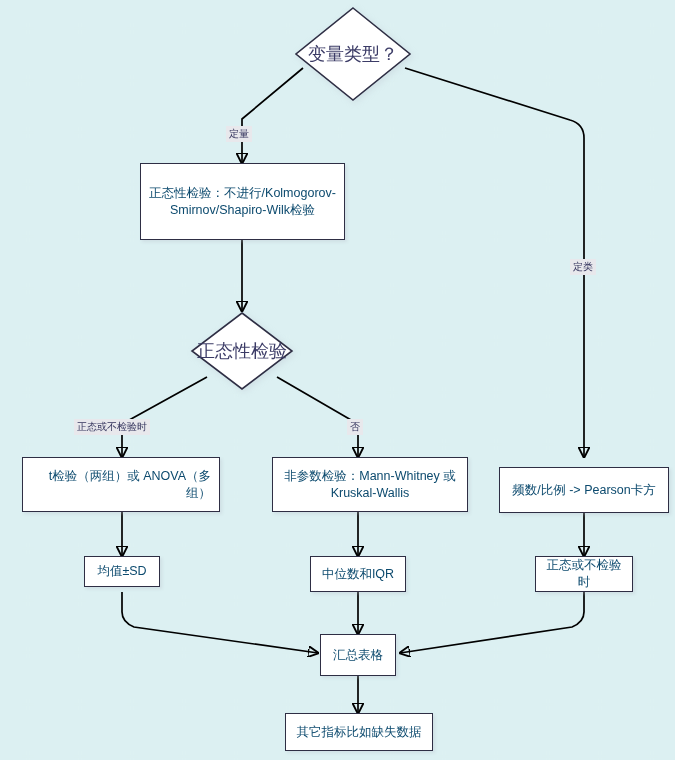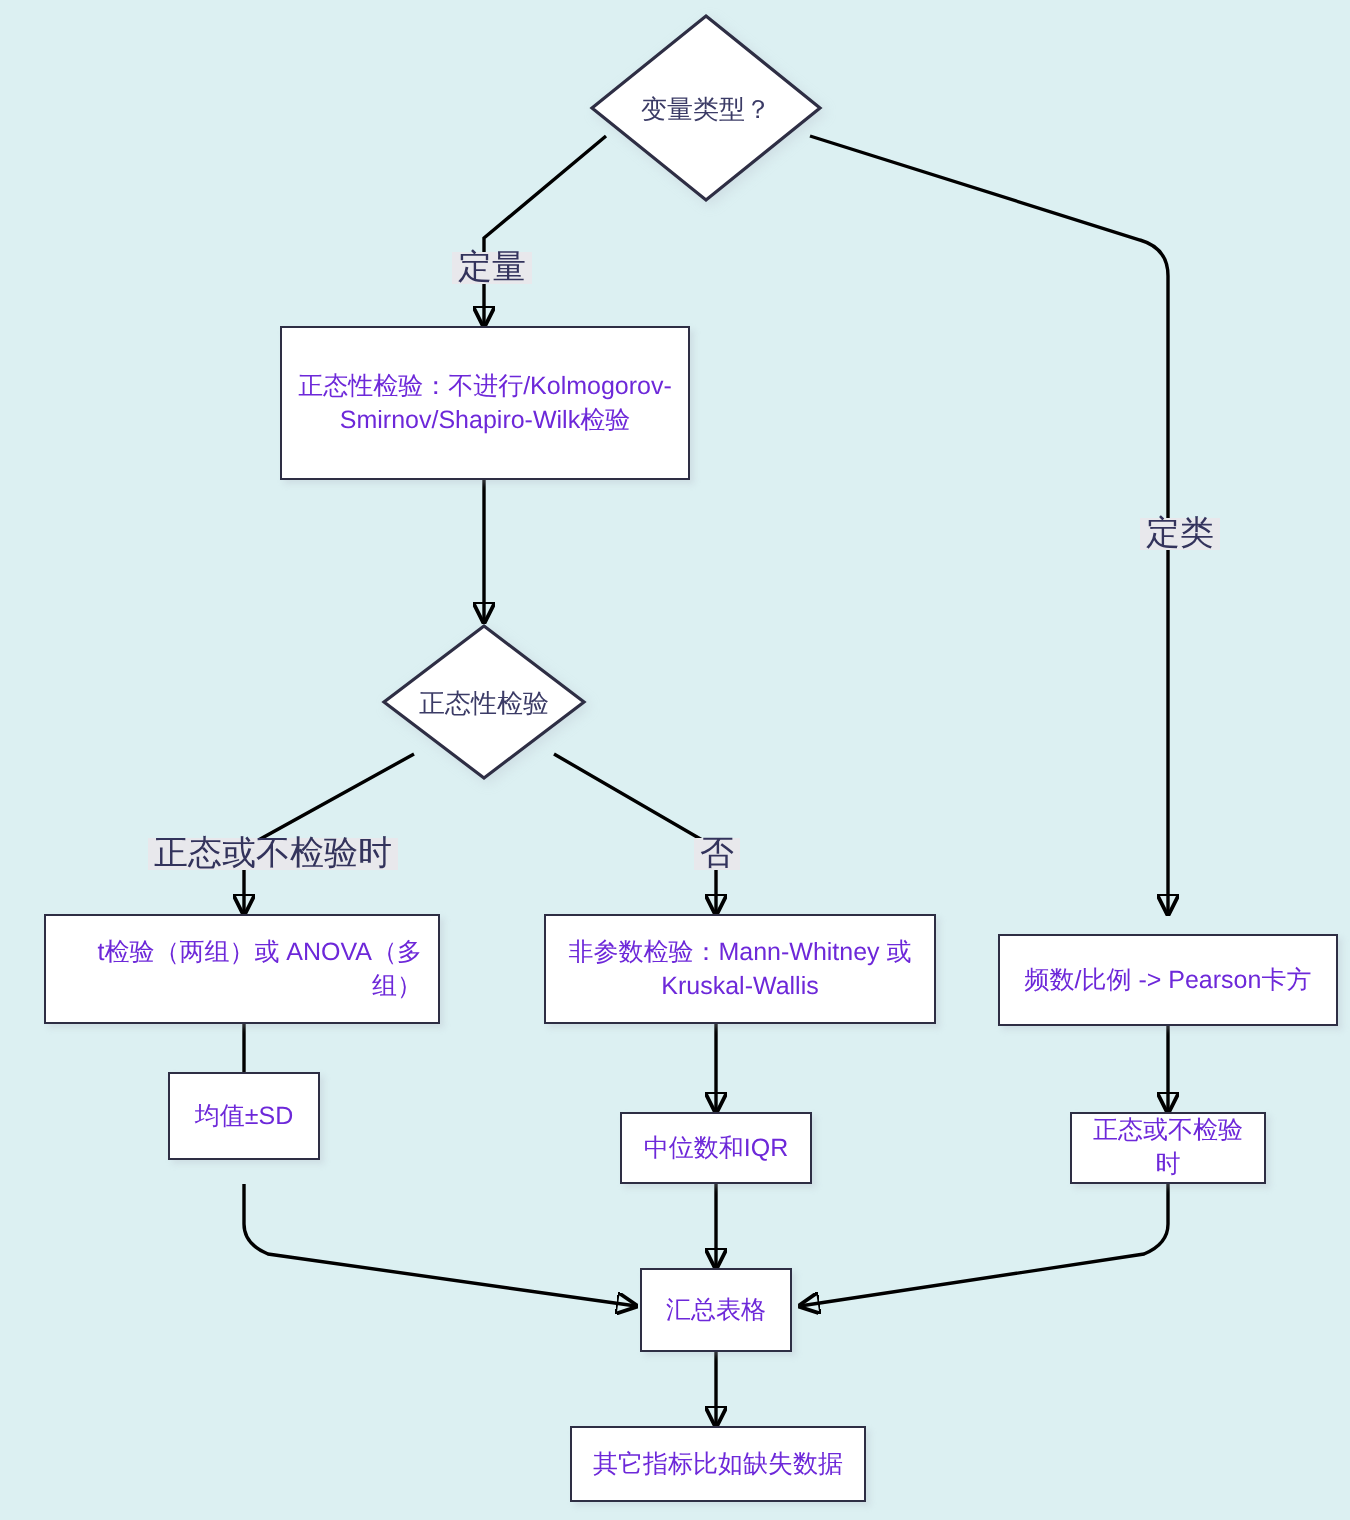--- a/index.html
+++ b/index.html
@@ -37,21 +37,21 @@
     position: absolute;
     inset: 0;
     pointer-events: none;
   }
 
   .node {
     position: absolute;
     box-sizing: border-box;
     background: #ffffff;
     border: 1.6px solid #2e2e44;
-    color: #6d28d9;
+    color: #0c4a6e;
     font-size: 12.5px;
     line-height: 17px;
     display: flex;
     align-items: center;
     justify-content: center;
     text-align: center;
     padding: 4px 8px;
     box-shadow: 2px 2px 3px rgba(180,185,200,0.30);
   }
 
@@ -65,30 +65,30 @@
     overflow: visible;
   }
   .diamond-label {
     position: absolute;
     inset: 0;
     display: flex;
     align-items: center;
     justify-content: center;
     text-align: center;
     color: #3b3b66;
-    font-size: 13px;
+    font-size: 18px;
     line-height: 17px;
     pointer-events: none;
   }
 
   .edge-label {
     position: absolute;
     background: #e8e8ec;
     color: #33335c;
-    font-size: 17px;
+    font-size: 10px;
     line-height: 14px;
     padding: 1px 3px;
     white-space: nowrap;
   }
 
   #edges {
     position: absolute;
     left: 0;
     top: 0;
     width: 675px;
@@ -171,21 +171,21 @@
   </div>
 
   <div class="node" style="left:260px; top:457px; width:196px; height:55px;margin-left:12px;">
     <span>非参数检验：Mann-Whitney 或 Kruskal-Wallis</span>
   </div>
 
   <div class="node" style="left:499px; top:467px; width:170px; height:46px;">
     <span>频数/比例 -&gt; Pearson卡方</span>
   </div>
 
-  <div class="node" style="left:84px; top:536px; width:76px; height:44px;">
+  <div class="node" style="left:84px; top:556px; width:76px; height:31px;">
     <span>均值±SD</span>
   </div>
 
   <div class="node" style="left:310px; top:556px; width:96px; height:36px;">
     <span>中位数和IQR</span>
   </div>
 
   <div class="node" style="left:535px; top:556px; width:98px; height:36px;">
     <span>正态或不检验时</span>
   </div>

